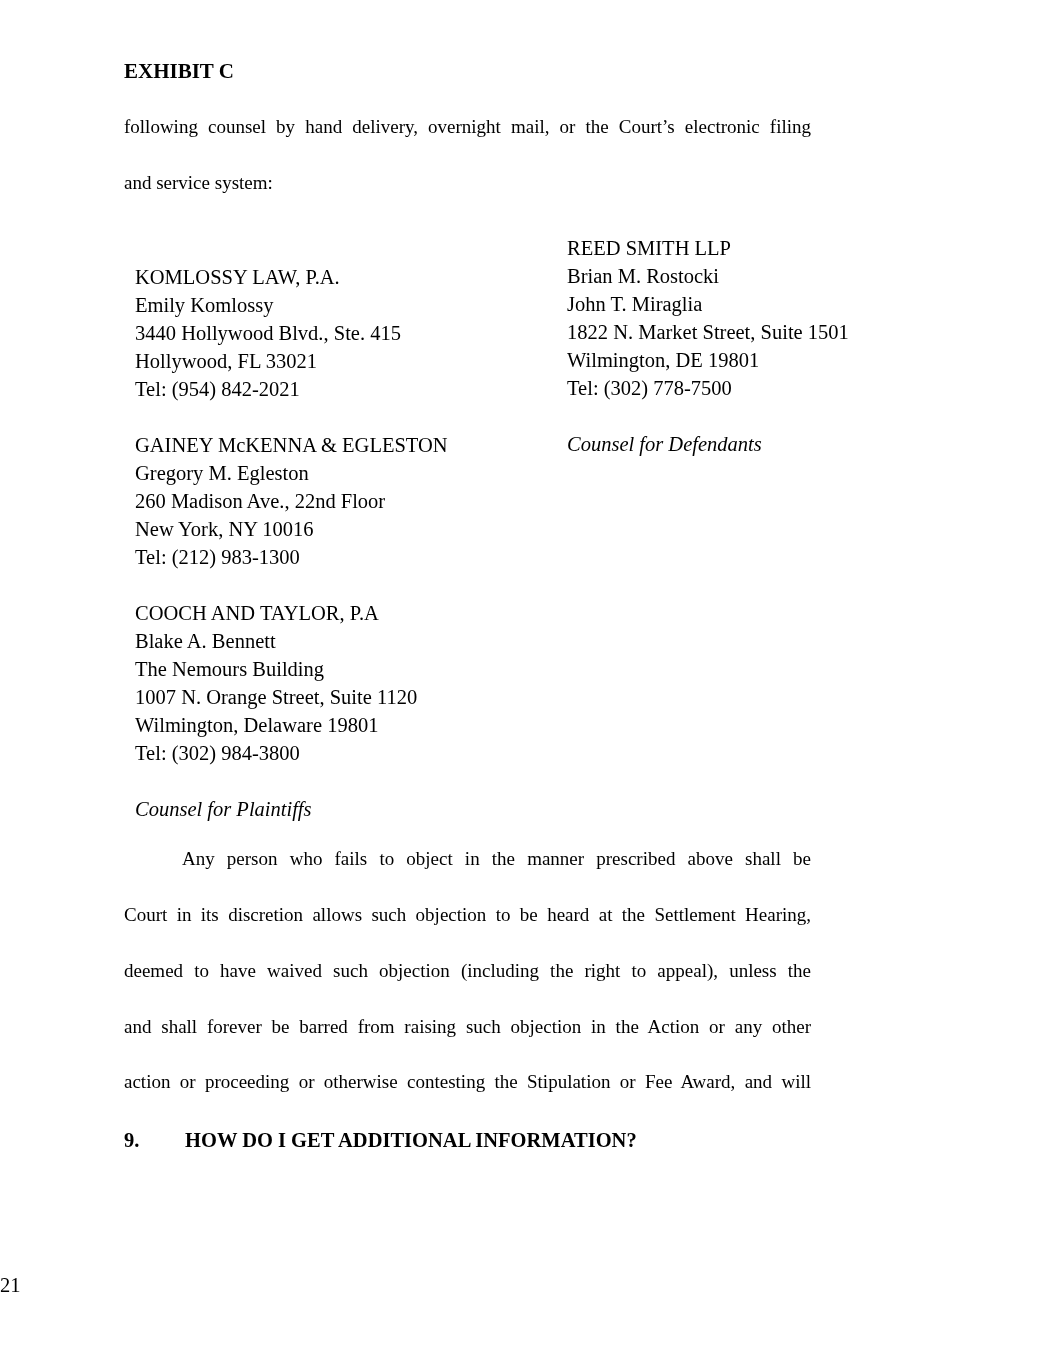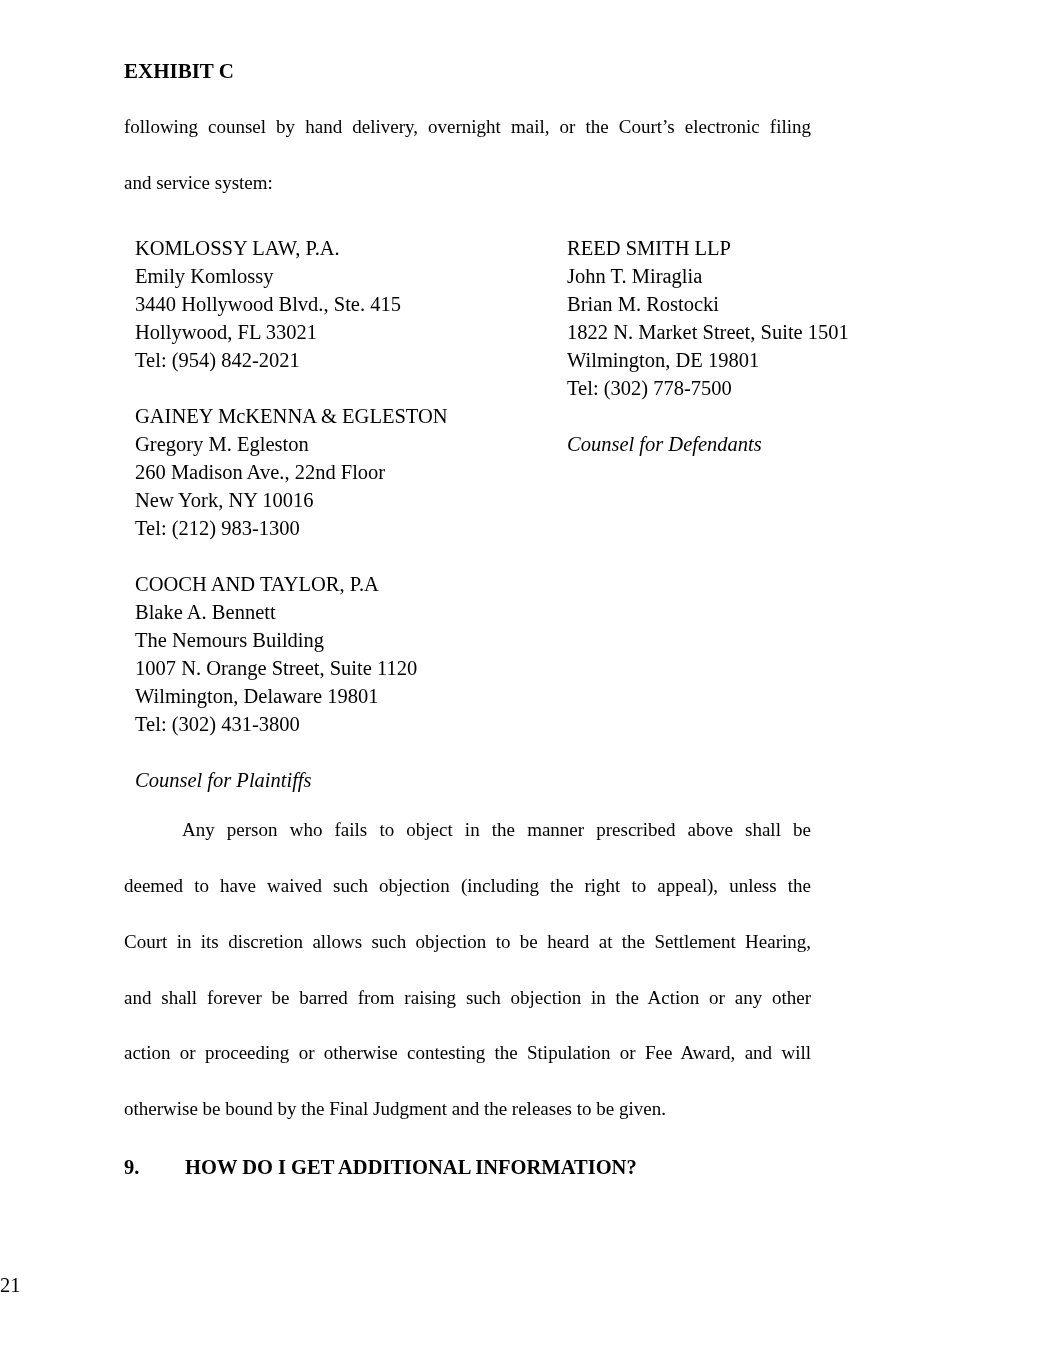--- a/index.html
+++ b/index.html
@@ -44,20 +44,21 @@
     text-indent: 58px;
   }
   .counsel-wrap {
     display: flex;
     margin-top: 24px;
     padding-left: 11px;
   }
   .col-left {
     width: 432px;
     flex: 0 0 432px;
+    margin-top: 29px;
   }
   .col-right {
     flex: 1;
   }
   .firm {
     margin-bottom: 28px;
   }
   .aline {
     font-size: 20.5px;
     line-height: 28px;
@@ -120,46 +121,45 @@
         <div class="aline">260 Madison Ave., 22nd Floor</div>
         <div class="aline">New York, NY 10016</div>
         <div class="aline">Tel: (212) 983-1300</div>
       </div>
       <div class="firm">
         <div class="aline">COOCH AND TAYLOR, P.A</div>
         <div class="aline">Blake A. Bennett</div>
         <div class="aline">The Nemours Building</div>
         <div class="aline">1007 N. Orange Street, Suite 1120</div>
         <div class="aline">Wilmington, Delaware 19801</div>
-        <div class="aline">Tel: (302) 431-3800</div>
+        <div class="aline">Tel: (302) 984-3800</div>
       </div>
       <div class="role">Counsel for Plaintiffs</div>
     </div>
 
     <div class="col-right">
       <div class="firm">
         <div class="aline">REED SMITH LLP</div>
+        <div class="aline">Brian M. Rostocki</div>
         <div class="aline">John T. Miraglia</div>
-        <div class="aline">Brian M. Rostocki</div>
         <div class="aline">1822 N. Market Street, Suite 1501</div>
         <div class="aline">Wilmington, DE 19801</div>
         <div class="aline">Tel: (302) 778-7500</div>
       </div>
       <div class="role">Counsel for Defendants</div>
     </div>
 
   </div>
 
   <div class="bodypara">
     <div class="dline first-indent">Any person who fails to object in the manner prescribed above shall be</div>
+    <div class="dline">Court in its discretion allows such objection to be heard at the Settlement Hearing,</div>
     <div class="dline">deemed to have waived such objection (including the right to appeal), unless the</div>
-    <div class="dline">Court in its discretion allows such objection to be heard at the Settlement Hearing,</div>
     <div class="dline">and shall forever be barred from raising such objection in the Action or any other</div>
     <div class="dline">action or proceeding or otherwise contesting the Stipulation or Fee Award, and will</div>
-    <div class="dline last">otherwise be bound by the Final Judgment and the releases to be given.</div>
   </div>
 
   <div class="sec-head">
     <span class="sec-num">9.</span>
     <span>HOW DO I GET ADDITIONAL INFORMATION?</span>
   </div>
 
   <div class="pagenum">21</div>
 
 </div>

